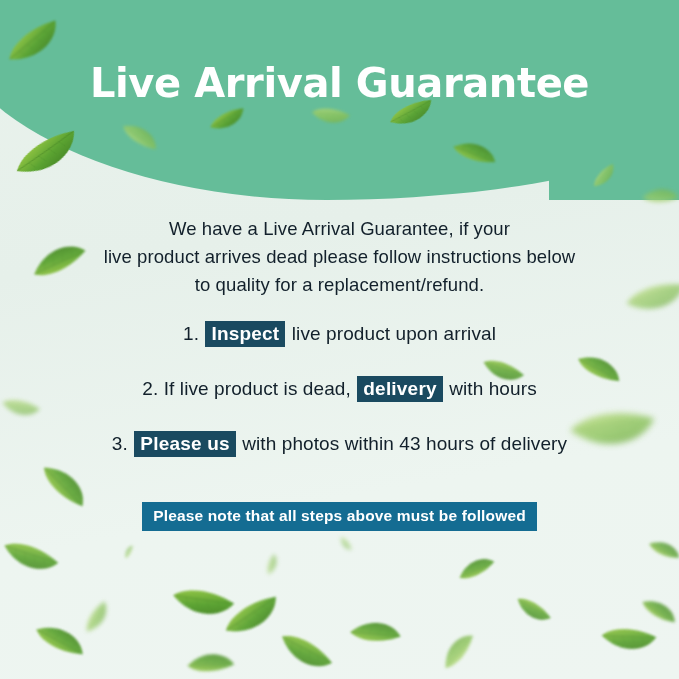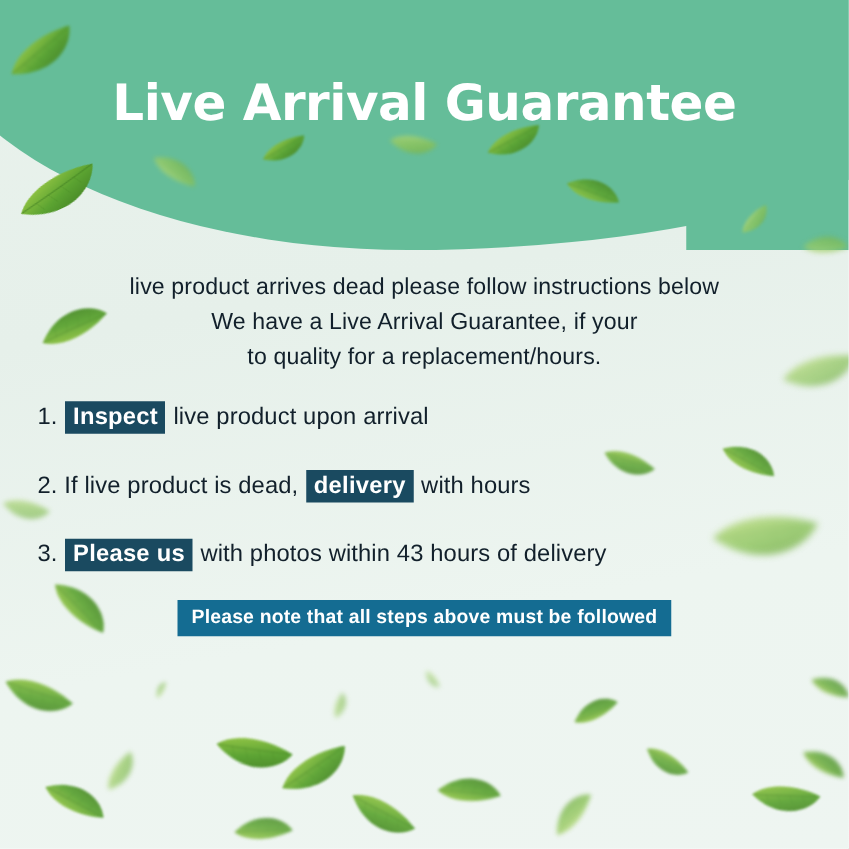--- a/index.html
+++ b/index.html
@@ -71,42 +71,42 @@
     font-family: "Liberation Sans", sans-serif;
     letter-spacing: 0.1px;
   }
   .steps {
     position: absolute;
     left: 30px;
     right: 30px;
     top: 320px;
   }
   .step {
-    text-align: left;
+    text-align: center;
     color: #12202b;
     font-size: 19px;
     line-height: 28px;
     margin-bottom: 27px;
     white-space: nowrap;
     letter-spacing: 0.1px;
   }
   .hl {
     background: #1a4a60;
     color: #ffffff;
     font-weight: bold;
     padding: 2px 6px 3px 6px;
     margin: 0 1px;
     letter-spacing: 0.2px;
   }
   
   .banners {
     position: absolute;
     left: 0;
     right: 0;
-    top: 480px;
+    top: 502px;
     text-align: center;
   }
   .banner {
     display: inline-block;
     background: #146c92;
     color: #ffffff;
     font-size: 15.5px;
     font-weight: bold;
     padding: 5px 11px 6px 11px;
     letter-spacing: 0.15px;
@@ -593,23 +593,23 @@
           <path d="M22 19 L28 30 M38 16 L45 28 M55 13 L62 25 M72 10 L78 20" stroke="#3f7d22" stroke-width="0.8" fill="none" opacity="0.35"></path>
         </svg>
       </div>
     </div>
 
   <h1 class="header-title">Live Arrival Guarantee</h1>
 
   <div class="content">
 
     <div class="intro">
+      <div>We have a Live Arrival Guarantee, if your</div>
       <div>live product arrives dead please follow instructions below</div>
-      <div>We have a Live Arrival Guarantee, if your</div>
-      <div>to quality for a replacement/hours.</div>
+      <div>to quality for a replacement/refund.</div>
     </div>
 
     <div class="steps">
       <div class="step">
         <span>1.</span>
         <span class="hl">Inspect</span>
         <span>live product upon arrival</span>
       </div>
       <div class="step">
         <span>2.</span>

